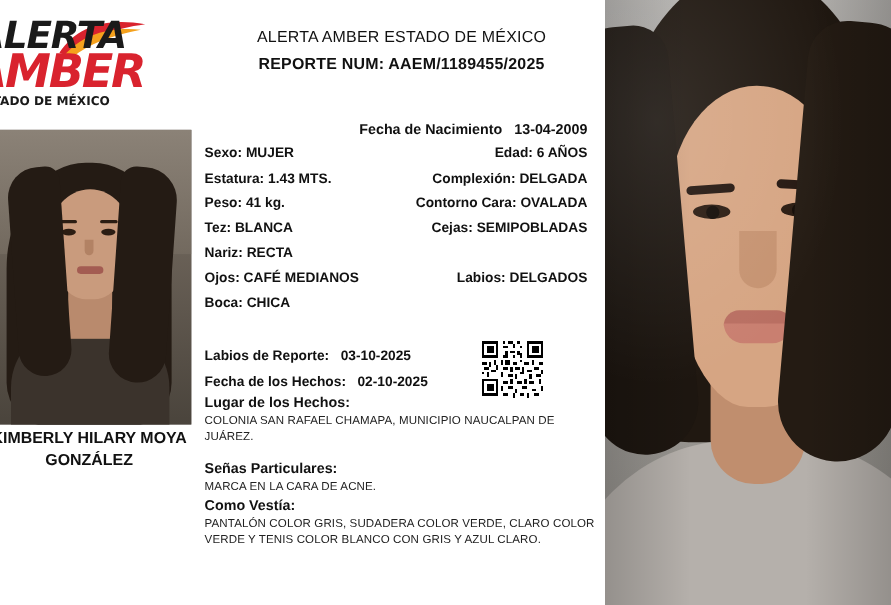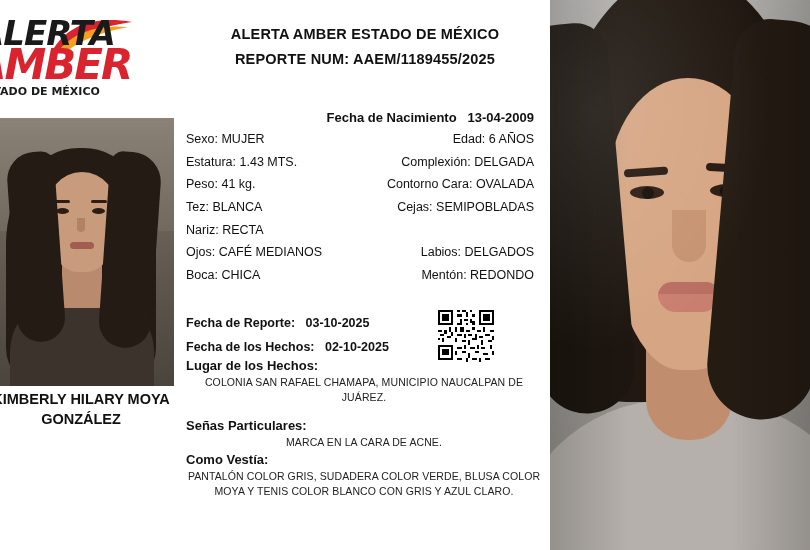--- a/index.html
+++ b/index.html
@@ -75,21 +75,21 @@
 
   
   .headline {
     position: absolute;
     left: 180px; top: 26px;
     width: 370px;
     text-align: center;
   }
   .headline .l1 {
     font-size: 14.5px;
-    font-weight: bold;
+    font-weight: normal;
     color: #111;
     letter-spacing: 0.2px;
     line-height: 1.2;
   }
   .headline .l2 {
     margin-top: 8px;
     font-size: 14.5px;
     font-weight: bold;
     color: #111;
     letter-spacing: 0.2px;
@@ -211,21 +211,21 @@
     font-size: 13px;
     font-weight: bold;
     color: #111;
     padding-right: 8px;
     margin-bottom: 7px;
   }
   .frow {
     display: flex;
     justify-content: space-between;
     font-size: 12.5px;
-    font-weight: normal;
+    font-weight: bold;
     color: #111;
     margin-bottom: 7px;
     line-height: 1.25;
   }
   .frow .lbl { white-space: nowrap; }
   .frow .left { flex: 0 0 auto; }
   .frow .right { flex: 0 0 auto; padding-right: 8px; }
 
   .dates {
     position: absolute;
@@ -254,21 +254,20 @@
     font-size: 13px;
     font-weight: bold;
     color: #111;
     margin-bottom: 2px;
   }
   .sec .body {
     font-size: 10.5px;
     color: #222;
     line-height: 1.45;
     letter-spacing: 0.1px;
-    text-align: center;
   }
   .sec-lugar  { top: 358px; }
   .sec-senas  { top: 418px; }
   .sec-vestia { top: 432px; margin-top: 20px; }
 
   
   .photo-panel {
     position: relative;
     flex: 0 0 260px;
     width: 260px;
@@ -464,28 +463,26 @@
       <div class="frow">
         <span class="left"><span class="lbl">Ojos:</span>
           <span>CAFÉ MEDIANOS</span></span>
         <span class="right"><span class="lbl">Labios:</span>
           <span>DELGADOS</span></span>
       </div>
 
       <div class="frow">
         <span class="left"><span class="lbl">Boca:</span>
           <span>CHICA</span></span>
-        <span class="right"><span class="lbl">Mentón:</span>
-          <span>REDONDO</span></span>
       </div>
     </div>
 
     <div class="dates">
       <div>
-        <span>Fecha de Reporte:</span>
+        <span>Labios de Reporte:</span>
         <span>&nbsp;</span>
         <span>03-10-2025</span>
       </div>
       <div>
         <span>Fecha de los Hechos:</span>
         <span>&nbsp;</span>
         <span>02-10-2025</span>
       </div>
     </div>
 
@@ -572,21 +569,21 @@
       <div class="body">COLONIA SAN RAFAEL CHAMAPA, MUNICIPIO NAUCALPAN DE JUÁREZ.</div>
     </div>
 
     <div class="sec sec-senas">
       <div class="head">Señas Particulares:</div>
       <div class="body">MARCA EN LA CARA DE ACNE.</div>
     </div>
 
     <div class="sec sec-vestia">
       <div class="head">Como Vestía:</div>
-      <div class="body">PANTALÓN COLOR GRIS, SUDADERA COLOR VERDE, BLUSA COLOR MOYA Y TENIS COLOR BLANCO CON GRIS Y AZUL CLARO.</div>
+      <div class="body">PANTALÓN COLOR GRIS, SUDADERA COLOR VERDE, CLARO COLOR VERDE Y TENIS COLOR BLANCO CON GRIS Y AZUL CLARO.</div>
     </div>
 
   </div>
 
   <div class="photo-panel">
     <div class="pp-bg"></div>
     <div class="pp-hair"></div>
     <div class="pp-shoulders"></div>
     <div class="pp-neck"></div>
     <div class="pp-face"></div>

